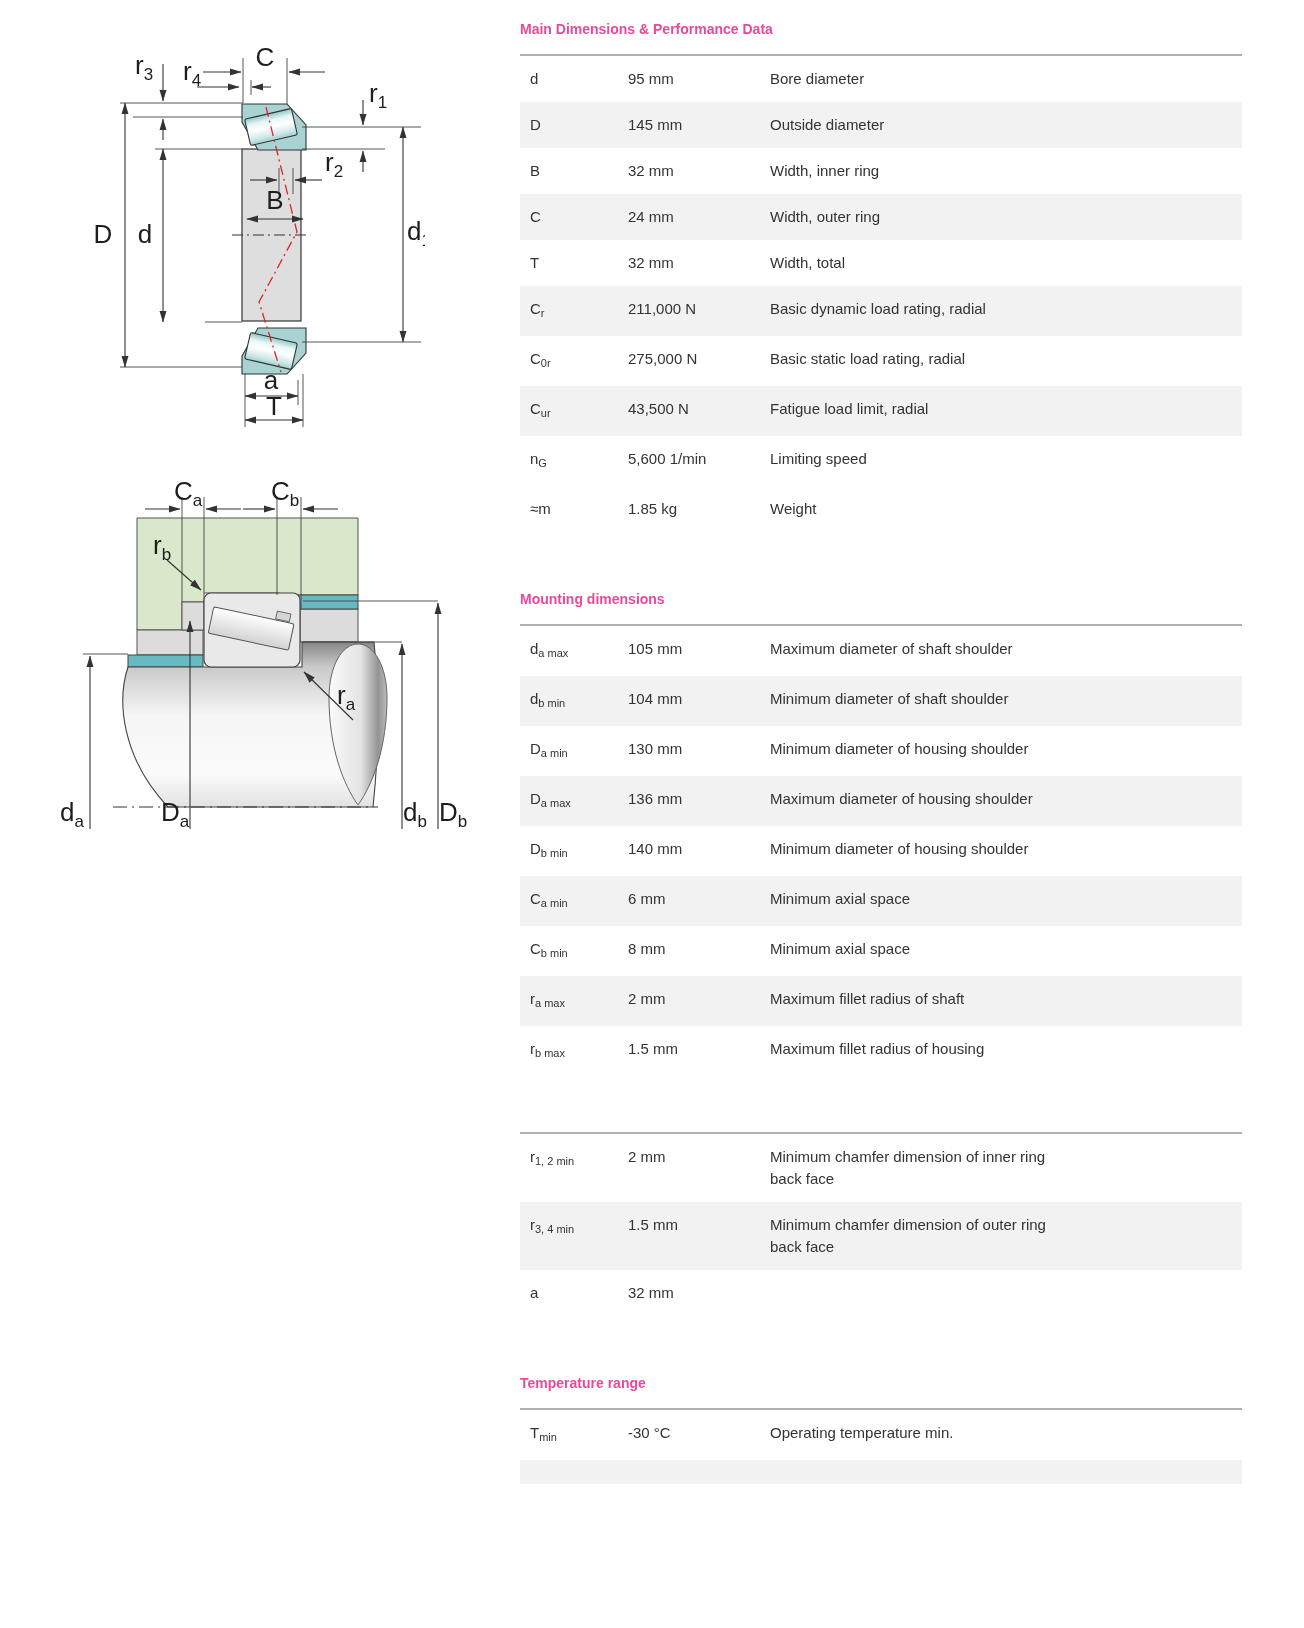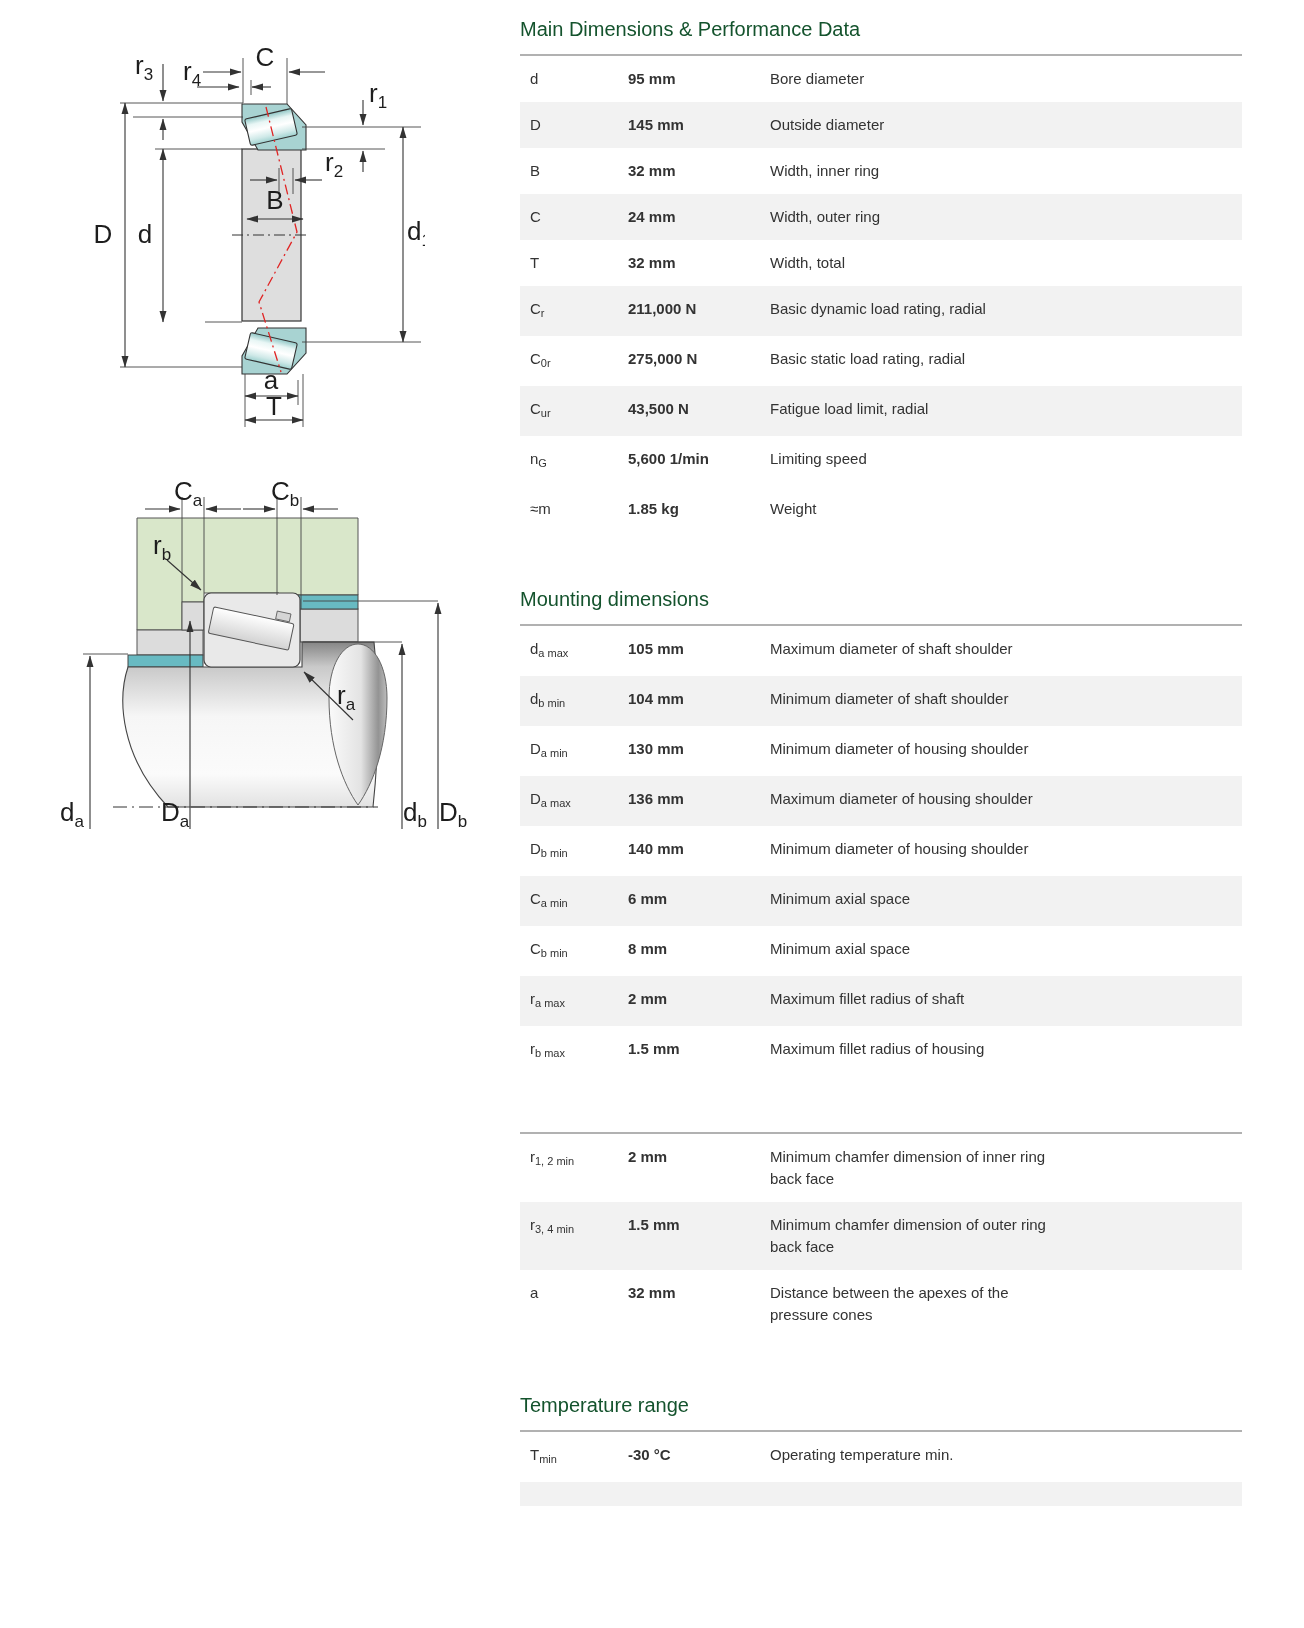--- a/index.html
+++ b/index.html
@@ -4,27 +4,27 @@
 <style>
   html,body{margin:0;padding:0;background:#fff;}
   body{width:1304px;height:1628px;position:relative;overflow:hidden;
        font-family:"Liberation Sans","DejaVu Sans",sans-serif;color:#333;}
   .diagram{position:absolute;}
   #diagram-top{left:85px;top:42px;}
   #diagram-bottom{left:45px;top:452px;}
   .specs{position:absolute;left:520px;top:18px;width:722px;}
   .section{margin:0;}
   .section + .section{margin-top:56px;}
-  .section-title{font-size:20px;font-weight:normal;color:#14532d;margin:0 0 14px 0;line-height:22px;}
+  .section-title{font-size:14px;font-weight:bold;color:#ec4899;margin:0 0 14px 0;line-height:22px;}
   .tbl{border-top:2px solid #b1b1b1;width:722px;}
   .row{display:flex;align-items:flex-start;padding:12px 0;line-height:22px;font-size:15px;}
   .row.alt{background:#f2f2f2;}
   .cell{flex:none;}
   .cell.sym{width:98px;margin-left:10px;}
-  .cell.val{width:142px;font-weight:bold;}
+  .cell.val{width:142px;}
   .cell.desc{width:300px;}
   .sub{font-size:11px;vertical-align:-3px;letter-spacing:0;}
   svg text{font-family:"Liberation Sans","DejaVu Sans",sans-serif;fill:#1d1d1d;}
   .dimlbl{font-size:26px;}
   .dimlbl .s{font-size:17px;}
 </style>
 </head>
 <body>
 
 <svg id="diagram-top" class="diagram" width="340" height="392" viewBox="0 0 340 392" xmlns="http://www.w3.org/2000/svg">
@@ -300,21 +300,20 @@
           <div class="cell desc">Minimum chamfer dimension of inner ring back face</div>
         </div>
         <div class="row alt">
           <div class="cell sym"><span>r</span><span class="sub">3, 4 min</span></div>
           <div class="cell val">1.5 mm</div>
           <div class="cell desc">Minimum chamfer dimension of outer ring back face</div>
         </div>
         <div class="row">
           <div class="cell sym"><span>a</span></div>
           <div class="cell val">32 mm</div>
-          <div class="cell desc">Distance between the apexes of the pressure cones</div>
         </div>
       </div>
   </div>
   <div class="section">
     <h2 class="section-title">Temperature range</h2>
     <div class="tbl">
         <div class="row">
           <div class="cell sym"><span>T</span><span class="sub">min</span></div>
           <div class="cell val">-30 °C</div>
           <div class="cell desc">Operating temperature min.</div>

